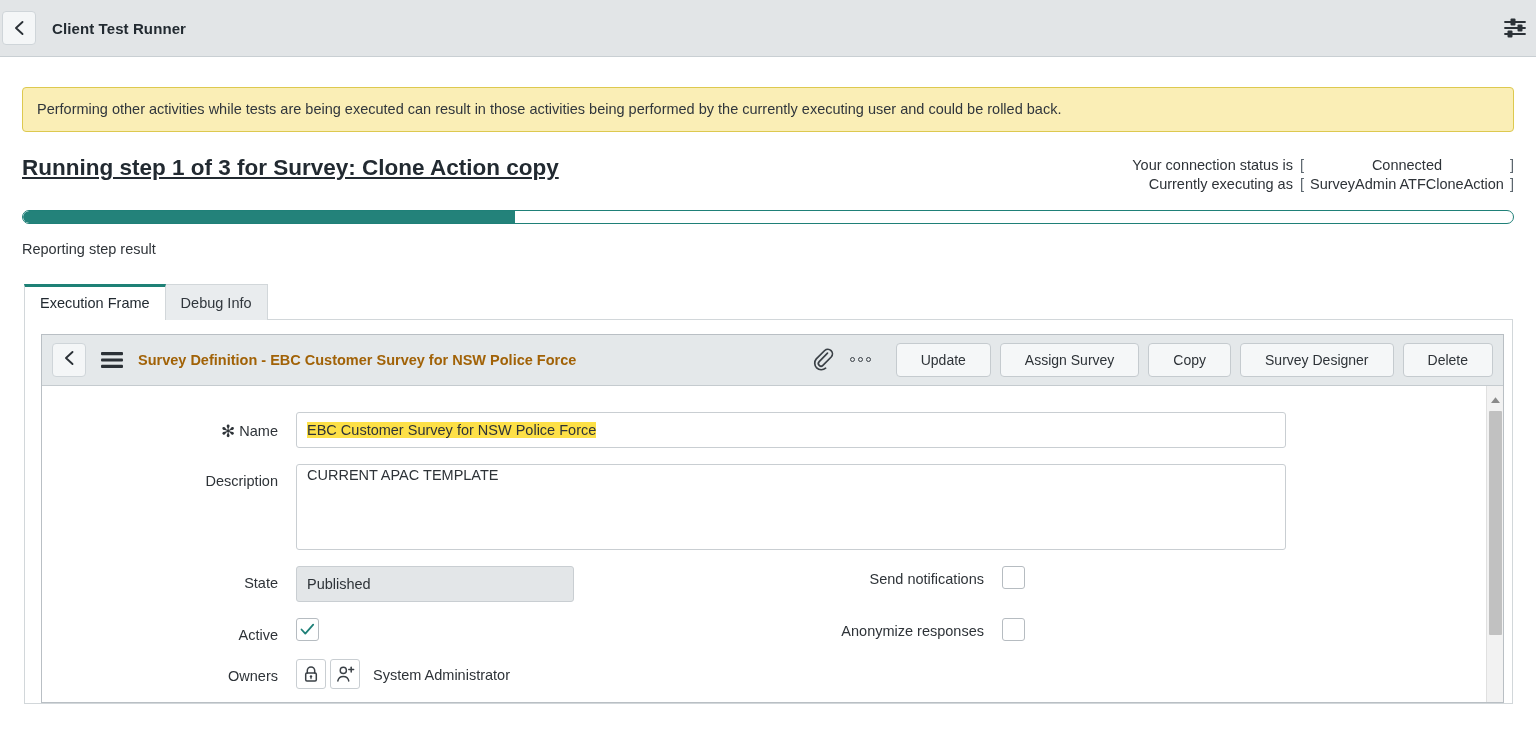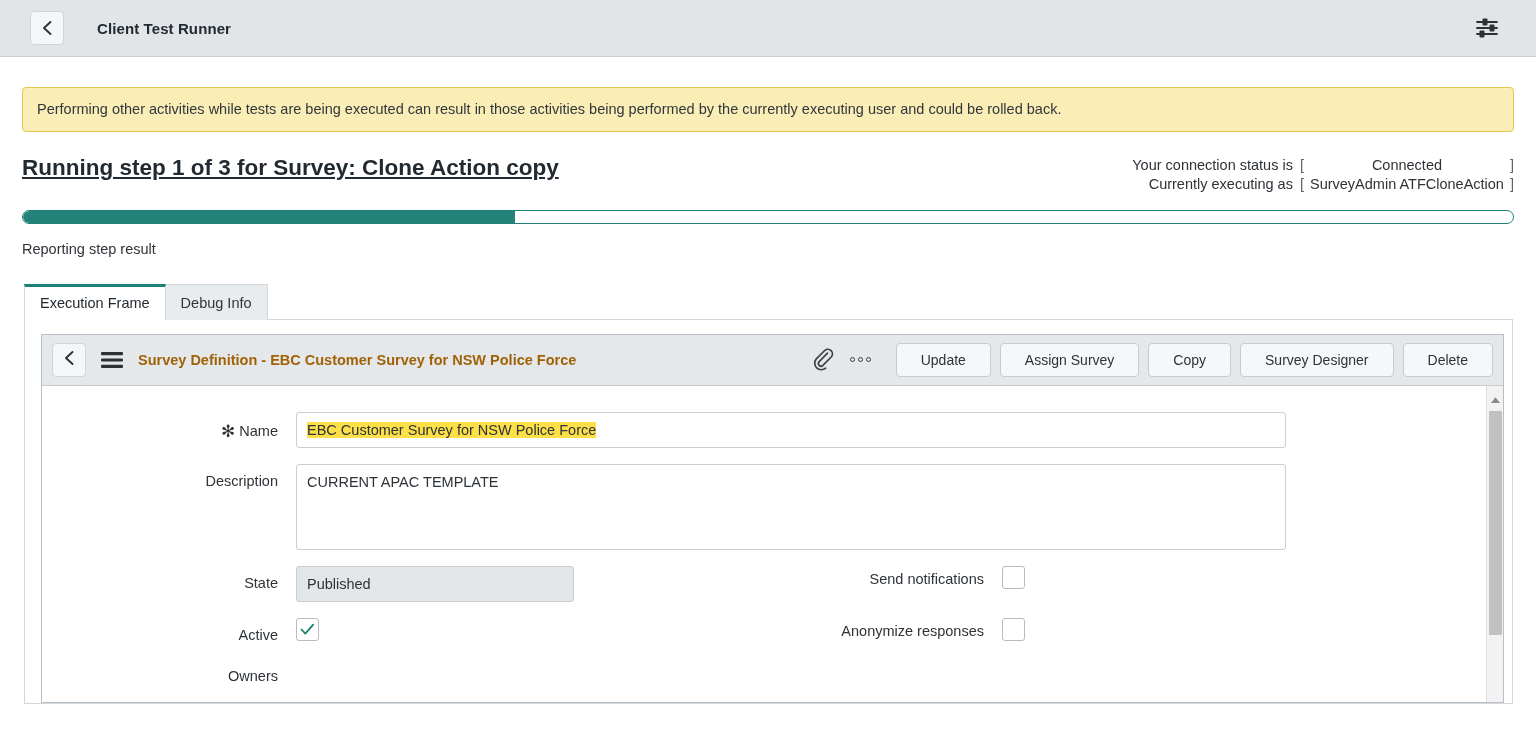--- a/index.html
+++ b/index.html
@@ -13,22 +13,21 @@
   }
 
   
   .appbar {
     position: relative;
     height: 57px;
     background: #e2e5e7;
     border-bottom: 1px solid #c9cfd3;
     display: flex;
     align-items: center;
-    padding: 0 30px;
-    gap: 17px;
+    padding: 0 2px;
   }
   .back-btn {
     width: 34px; height: 34px;
     background: #f4f6f7;
     border: 1px solid #cfd5d9;
     border-radius: 4px;
     display: flex; align-items: center; justify-content: center;
     cursor: pointer;
     flex: none;
   }
@@ -241,21 +240,21 @@
     white-space: nowrap;
   }
   .finput .sel { background: #fde047; color: #2e3338; }
   .ftextarea {
     flex: 1 1 auto;
     border: 1px solid #c9ced2;
     border-radius: 3px;
     background: #ffffff;
     font-size: 14.5px;
     color: #2e3338;
-    padding: 9px 10px;
+    padding: 2px 10px;
     height: 86px;
     max-width: 990px;
   }
   .fselect {
     width: 278px;
     border: 1px solid #c9ced2;
     border-radius: 3px;
     background: #e3e6e8;
     font-size: 14.5px;
     color: #2e3338;
@@ -472,20 +471,41 @@
             </div>
             <div class="split-right">
               <div class="rlabel">Anonymize responses</div>
               <div class="cbox"></div>
             </div>
           </div>
         </div>
 
         <div class="frow">
           <div class="flabel">Owners</div>
+          <div class="owner-icons">
+            <div class="oicon">
+              <svg width="16" height="18" viewBox="0 0 16 18">
+                <path d="M4.3 8 V5.6 a3.7 3.7 0 0 1 7.4 0 V8" fill="none" stroke="#3a4046" stroke-width="1.5" stroke-linecap="round"></path>
+                <rect x="2.7" y="8" width="10.6" height="8" rx="1.2" fill="none" stroke="#3a4046" stroke-width="1.5"></rect>
+                <circle cx="8" cy="11.4" r="1.2" fill="#3a4046"></circle>
+                <rect x="7.45" y="11.6" width="1.1" height="2.6" fill="#3a4046"></rect>
+              </svg>
+            </div>
+            <div class="oicon">
+              <svg width="19" height="18" viewBox="0 0 19 18">
+                <circle cx="7.3" cy="5.4" r="3.1" fill="none" stroke="#3a4046" stroke-width="1.4"></circle>
+                <path d="M1.8 16 a5.6 5.6 0 0 1 11 0" fill="none" stroke="#3a4046" stroke-width="1.4" stroke-linecap="round"></path>
+                <g stroke="#3a4046" stroke-width="1.5" stroke-linecap="round">
+                  <line x1="15.2" y1="2.2" x2="15.2" y2="7"></line>
+                  <line x1="12.8" y1="4.6" x2="17.6" y2="4.6"></line>
+                </g>
+              </svg>
+            </div>
+            <div class="owner-name">System Administrator</div>
+          </div>
         </div>
 
       </div>
 
       <div class="rf-scroll">
         <div class="sb-arrow">
           <svg width="11" height="8" viewBox="0 0 11 8">
             <polygon points="5.5,1.2 10,7 1,7" fill="#8a8a8a"></polygon>
           </svg>
         </div>

